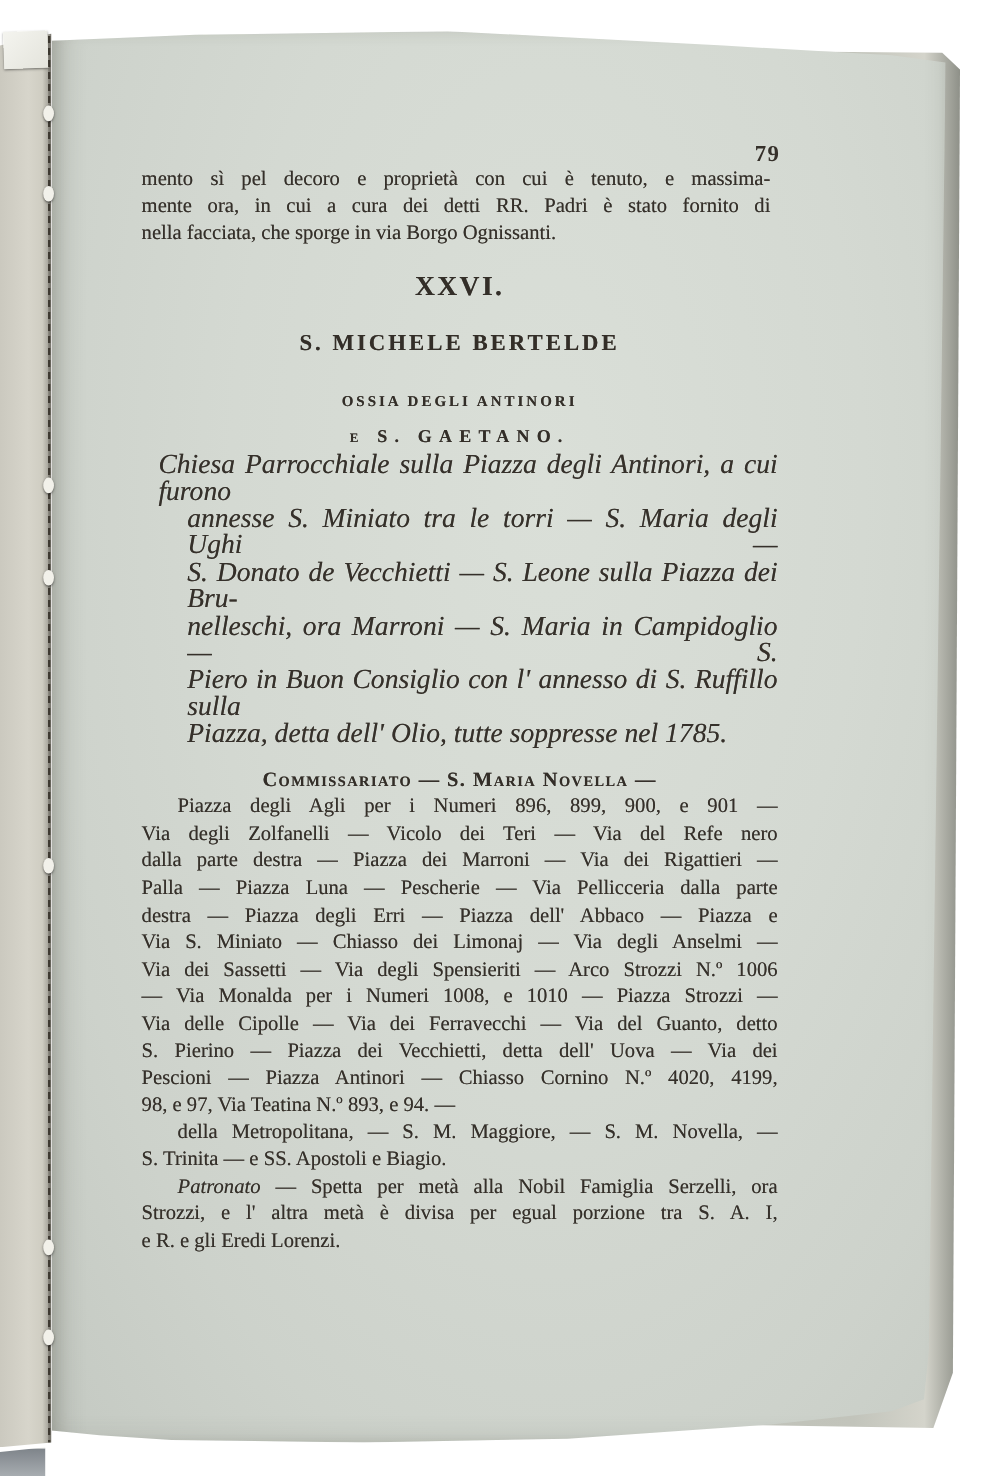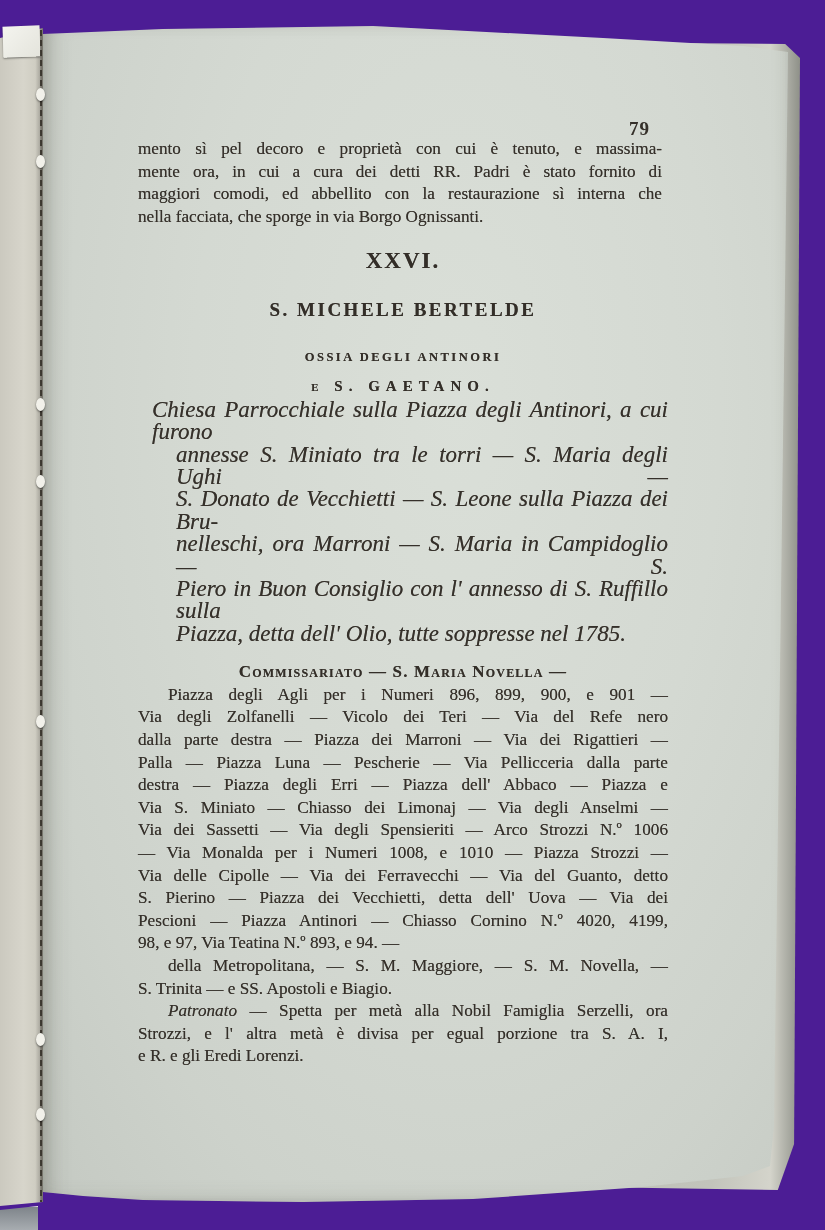--- a/index.html
+++ b/index.html
@@ -5,21 +5,21 @@
   html, body {
     margin: 0; padding: 0;
     width: 825px; height: 1230px;
     background: #060606;
     overflow: hidden;
     font-family: "Liberation Serif", serif;
   }
   .scene {
     position: relative;
     width: 825px; height: 1230px;
-    background: #4c1d95;
+    background: #ffffff;
   }
 
   
   .facing-strip {
     position: absolute;
     left: 0; top: 24px;
     width: 43px; height: 1182px;
     background: linear-gradient(to right, #cbc9bf 0%, #d7d5cb 55%, #cfcdc2 82%, #a3a198 95%, #6b6960 100%);
     clip-path: polygon(0 14px, 100% 4px, 100% calc(100% - 4px), 0 100%);
   }
@@ -90,21 +90,21 @@
     position: absolute;
     top: 92px; left: 77px; width: 530px;
     text-align: right; padding-right: 40px;
     box-sizing: content-box;
     font-size: 19px; font-weight: bold;
     color: #35302a;
     letter-spacing: 1px;
   }
   .content {
     position: absolute;
-    top: 112px; left: 95px; width: 530px;
+    top: 112px; left: 75px; width: 530px;
     color: #35302a;
     font-size: 17.2px;
     line-height: 22.6px;
     text-shadow: 0 0 0.5px rgba(53,48,42,0.65);
   }
   .line {
     text-align: justify;
     text-align-last: justify;
   }
   .para .line:last-child { text-align-last: left; }
@@ -177,21 +177,20 @@
   <div class="surface-patch"></div>
 
   <div class="page">
     <div class="pagenum">79</div>
 
     <div class="content">
 
       <div class="para intro">
           <div class="line">mento sì pel decoro e proprietà con cui è tenuto, e massima-</div>
           <div class="line">mente ora, in cui a cura dei detti RR. Padri è stato fornito di</div>
-          <div class="line">maggiori comodi, ed abbellito con la restaurazione sì interna che</div>
           <div class="line">nella facciata, che sporge in via Borgo Ognissanti.</div>
         </div>
 
       <h2 class="chapter">XXVI.</h2>
 
       <h1 class="church">S. MICHELE BERTELDE</h1>
 
       <h3 class="alias">OSSIA DEGLI ANTINORI</h3>
 
       <h2 class="gaetano">E S. GAETANO.</h2>

